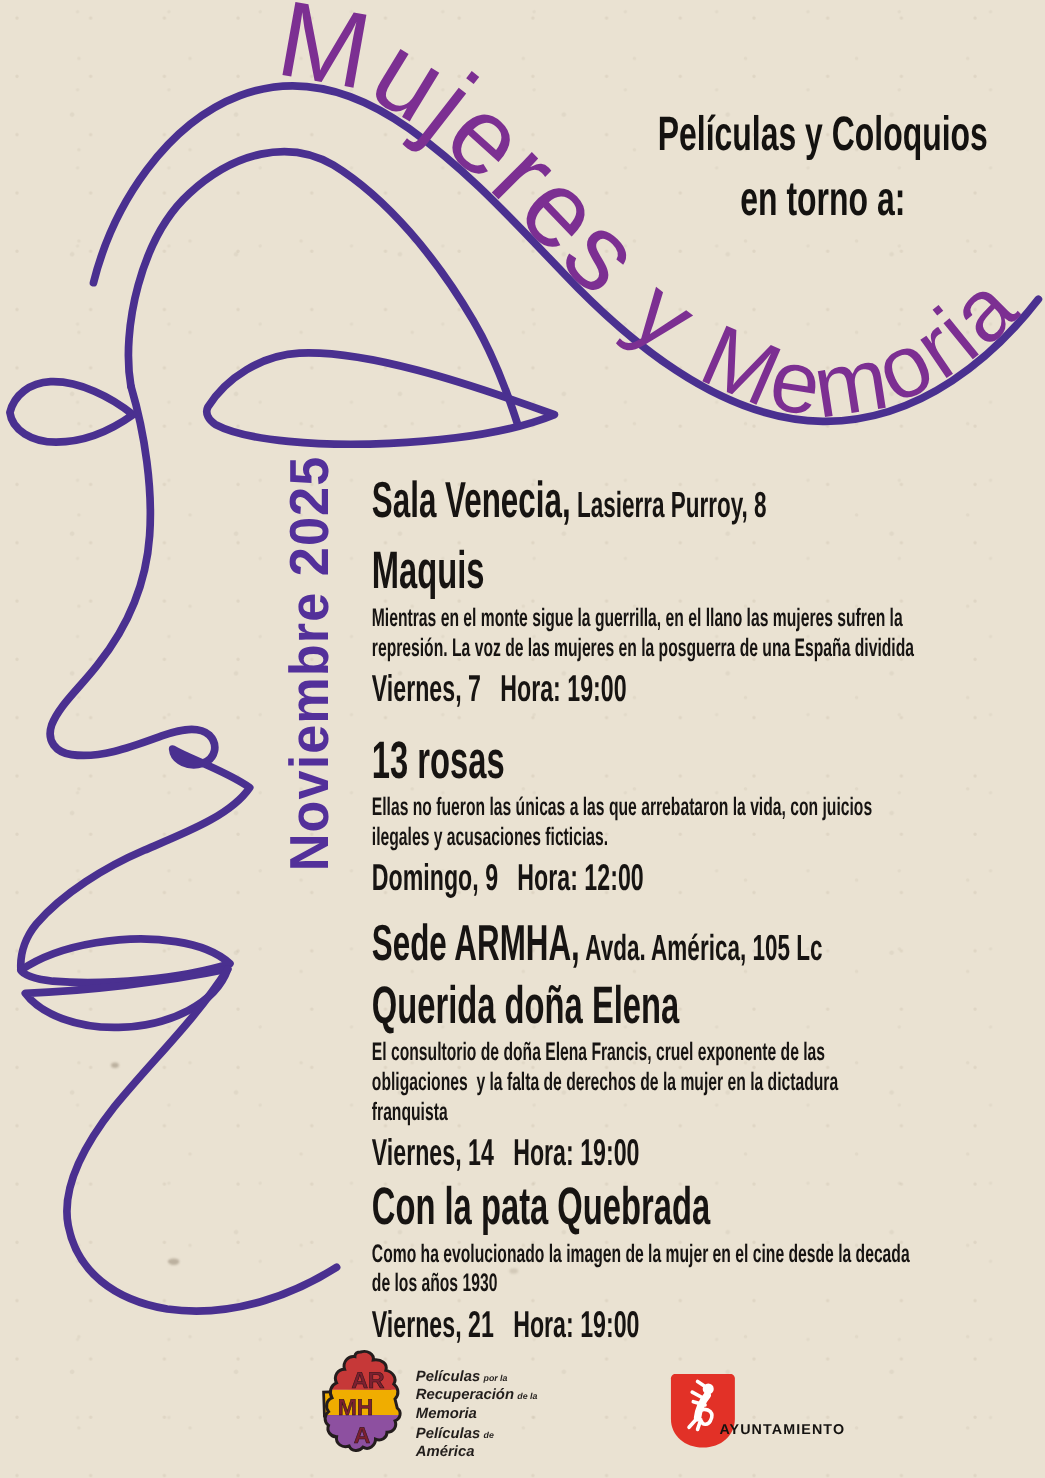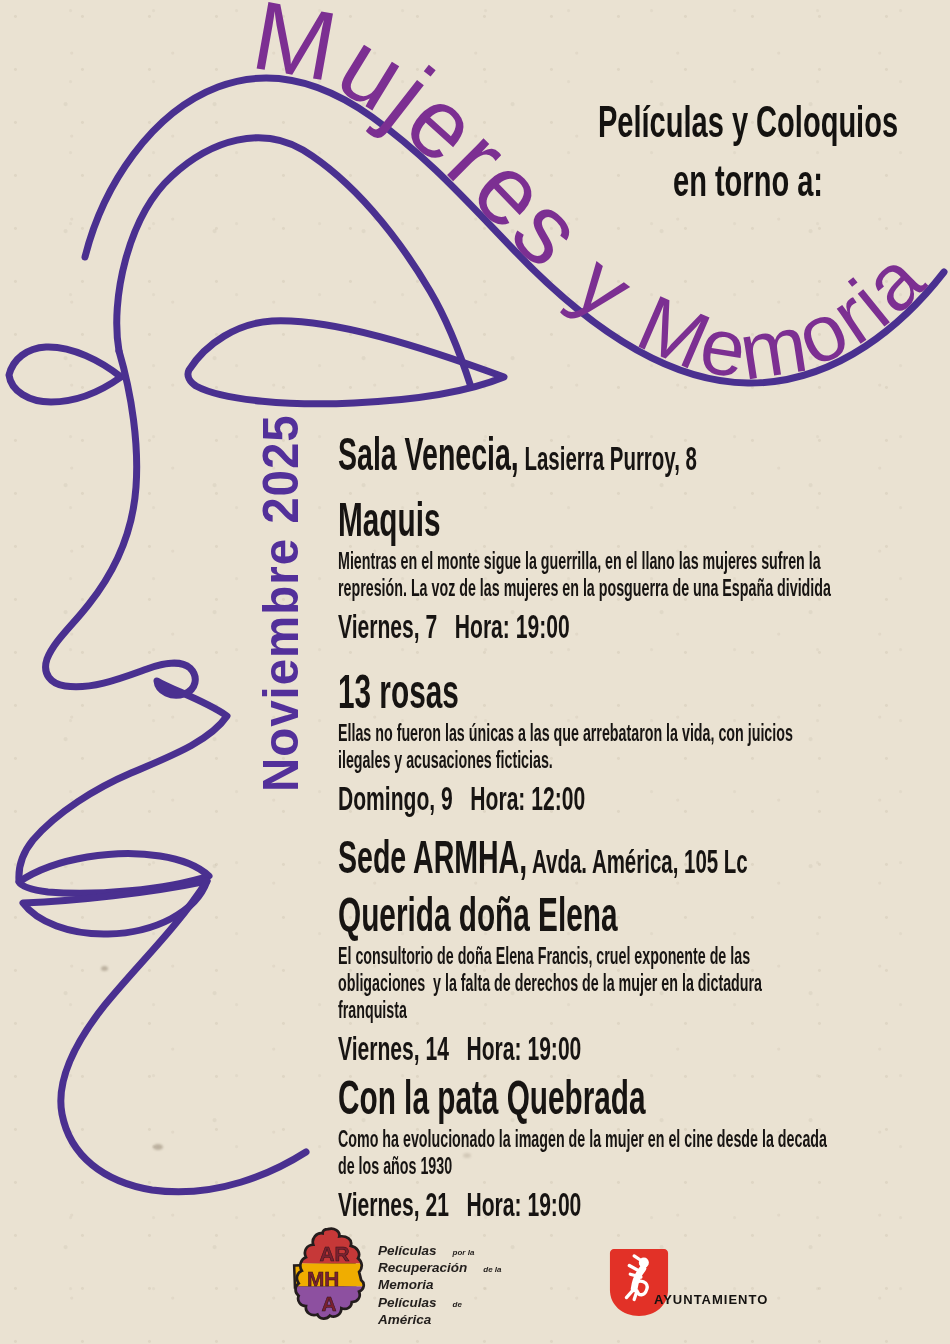--- a/index.html
+++ b/index.html
@@ -38,21 +38,21 @@
   .venue-line .addr{font-size:33px;}
   .evt-title{font-size:48px;line-height:50px;margin-top:12px;white-space:nowrap;}
   .evt-desc{font-size:23px;line-height:27px;margin-top:3px;}
   .evt-desc div{white-space:pre;}
   .evt-sched{font-size:34px;line-height:38px;margin-top:5px;white-space:pre;}
   .gap-lg{margin-top:22px;}
   .venue2{margin-top:16px;}
   .footer-armha-logo{position:absolute;left:292px;top:1226px;}
   .armha-text{position:absolute;left:378px;top:1243px;color:#221e1c;font-style:italic;font-weight:700;}
   .armha-text .row{font-size:13.5px;line-height:15.2px;white-space:nowrap;}
-  .armha-text .sm{font-size:8px;margin-left:16px;}
+  .armha-text .sm{font-size:8px;margin-left:3px;}
   .zgz-shield{position:absolute;left:608px;top:1247px;}
   .zgz-name{position:absolute;left:678px;top:1238px;font-size:56px;font-weight:700;color:#141210;letter-spacing:0px;}
   .zgz-sub{position:absolute;left:654px;top:1292px;font-size:13px;font-weight:600;color:#141210;letter-spacing:1px;}
 </style>
 </head>
 <body>
 
 <div class="poster">
 
   <div class="smudge" style="left:153px;top:1144px;width:10px;height:6px;"></div>

